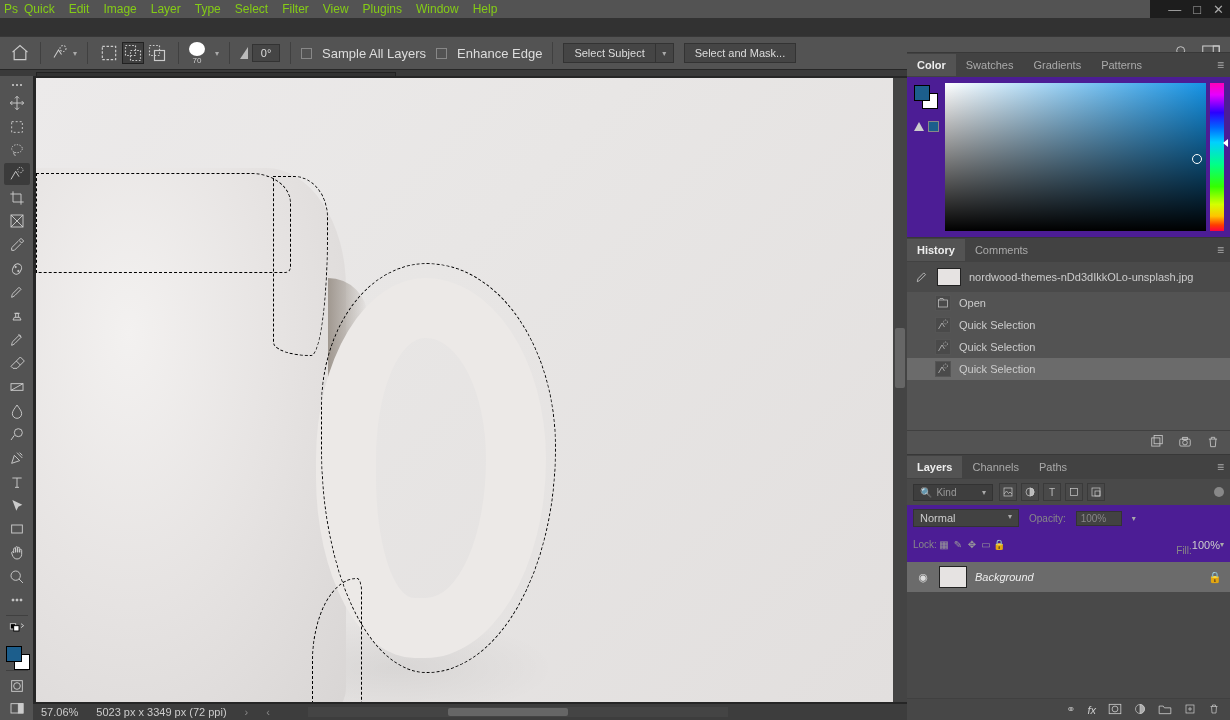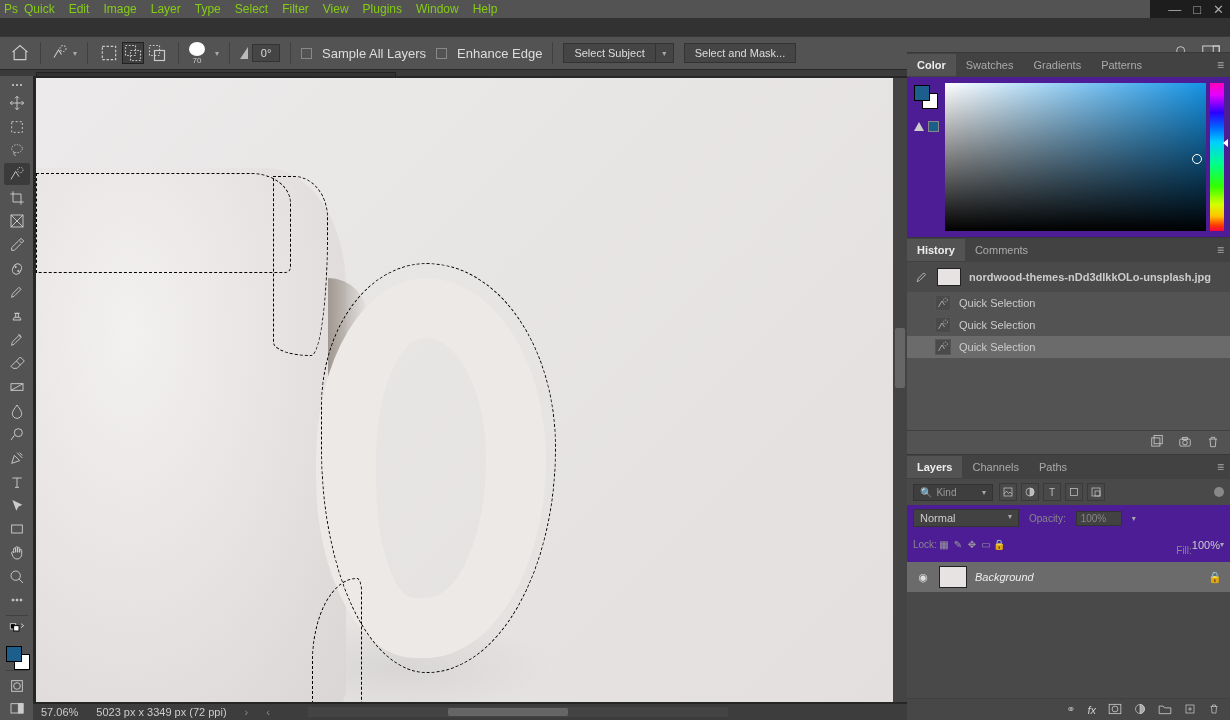--- a/index.html
+++ b/index.html
@@ -95,21 +95,21 @@
 .warn-row { display:flex; gap:4px; align-items:center; }
 .warn-row .tri { width:0; height:0; border-left:5px solid transparent; border-right:5px solid transparent; border-bottom:9px solid #ccc; }
 .warn-row .sq { width:11px; height:11px; border:1px solid #888; background:#1c5e8c; }
 .sat-field { flex:1; background: linear-gradient(to bottom, rgba(0,0,0,0) 0%, #000 100%), linear-gradient(to right, #fff 0%, #1594e6 100%); position:relative; margin:6px 4px 6px 0; }
 .sat-field .marker { position:absolute; right:4px; top:48%; width:10px; height:10px; border:1.5px solid #fff; border-radius:50%; }
 .hue-strip { width:14px; margin:6px 6px 6px 0; background: linear-gradient(to bottom, #ff00b8 0%, #e600ff 8%, #2b00ff 20%, #0066ff 30%, #00d0ff 40%, #00ff88 55%, #33ff00 70%, #d4ff00 82%, #ffc400 90%, #ff3c00 96%, #ff0040 100%); position:relative; }
 .hue-strip .ptr { position:absolute; right:-4px; top:38%; width:0; height:0; border-top:4px solid transparent; border-bottom:4px solid transparent; border-right:5px solid #fff; }
 
 
 .history-body { background:#535353; padding:0; height: 192px; display:flex; flex-direction:column; }
-.history-header { display:flex; align-items:center; gap:8px; padding:6px 8px; background:#4a4a4a;font-weight:bold; }
+.history-header { display:flex; align-items:center; gap:8px; padding:6px 8px; background:#4a4a4a; }
 .history-header .thumb { width:24px; height:18px; background:#e6e3e2; border:1px solid #222; }
 .history-header .brush-ico { width:14px; height:14px; }
 .history-list { flex:1; overflow:auto; }
 .history-row { display:flex; align-items:center; gap:8px; padding:3px 8px 3px 28px; }
 .history-row.active { background:#6b6b6b; }
 .history-row .ico { width:16px; height:16px; border:1px solid #555; display:flex; align-items:center; justify-content:center; background:#4a4a4a; }
 .history-footer { height:24px; display:flex; align-items:center; justify-content:flex-end; gap:14px; padding-right:10px; border-top:1px solid #404040; }
 
 
 .layers-body { flex:1; display:flex; flex-direction:column; }
@@ -466,20 +466,29 @@
         <span class="brush-ico"><svg viewBox="0 0 24 24">
               <path d="M4 20c3-1 5-3 5-3l9-9-3-3-9 9s-2 2-2 6z"></path>
             </svg></span>
         <div class="thumb"></div>
         <span>nordwood-themes-nDd3dIkkOLo-unsplash.jpg</span>
       </div>
       <div class="history-list">
         <div class="history-row">
           <div class="ico">
               <svg viewBox="0 0 24 24" width="12" height="12">
+                <rect x="3" y="6" width="18" height="14"></rect>
+                <path d="M3 6l3-3h6l2 3"></path>
+              </svg>
+            </div>
+          <span>Open</span>
+        </div>
+        <div class="history-row">
+          <div class="ico">
+              <svg viewBox="0 0 24 24" width="12" height="12">
                 <path d="M3 20 L10 8 L15 16"></path>
                 <circle cx="17" cy="6" r="4" stroke-dasharray="2 2"></circle>
               </svg>
             </div>
           <span>Quick Selection</span>
         </div>
         <div class="history-row">
           <div class="ico">
               <svg viewBox="0 0 24 24" width="12" height="12">
                 <path d="M3 20 L10 8 L15 16"></path>

